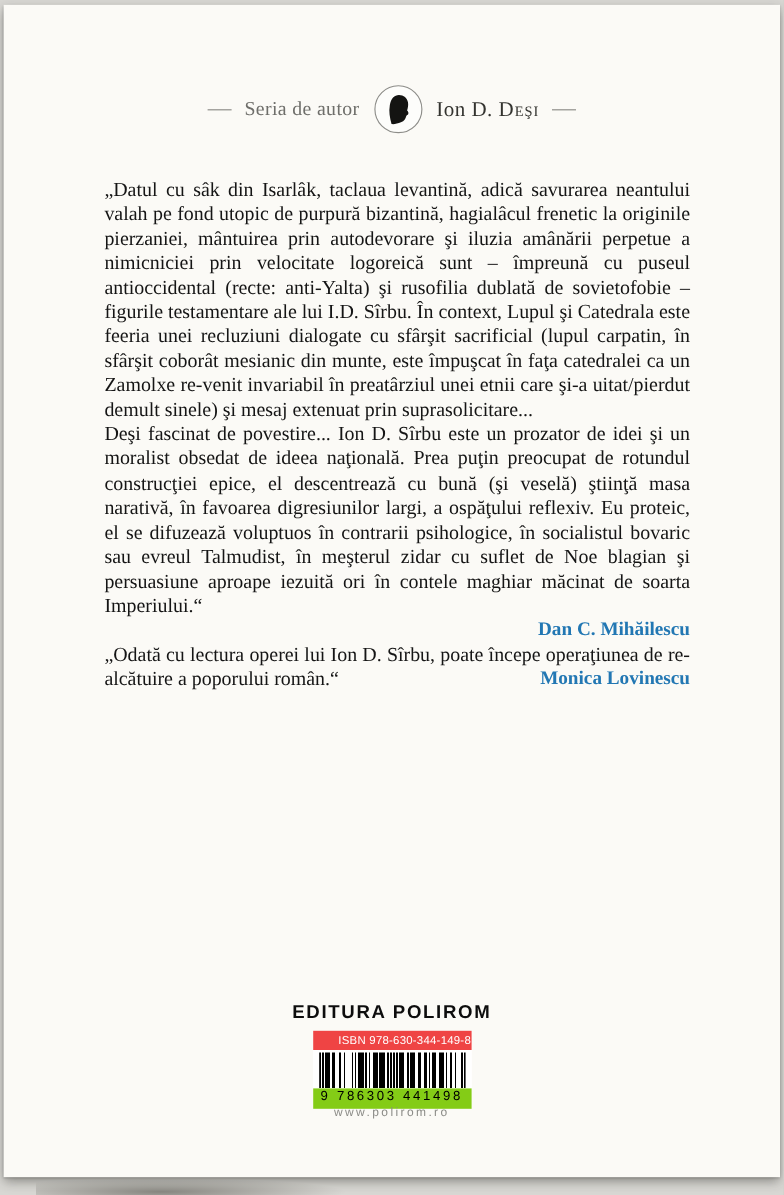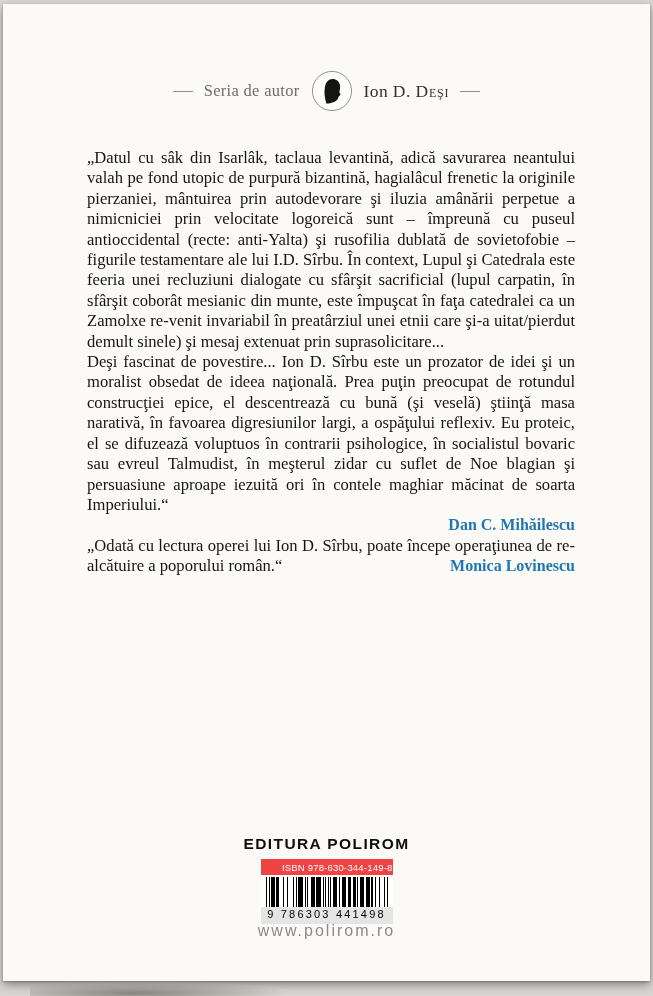--- a/index.html
+++ b/index.html
@@ -56,28 +56,28 @@
     width:132px; background:#ffffff;
   }
   .isbn-strip {
     background:#ef4444; color:#fff; text-align:right;
     font-family:"Liberation Sans","DejaVu Sans",sans-serif;
     font-size:9.5px; letter-spacing:0.2px; padding:3px 0 2px;
   }
   .bars { height:30px; padding:2px 5px 0; background:#fff; }
   .bars svg { display:block; width:100%; height:100%; }
   .digits {
-    text-align:center; background:#e5e5e5;
+    text-align:center; background:#84cc16;
     font-family:"Liberation Sans","DejaVu Sans",sans-serif;
     font-size:11px; letter-spacing:2.2px; padding:1px 0 4px; color:#000;
   }
   .website {
     position:absolute; top:918px; left:0; right:0; text-align:center;
     font-family:"Liberation Sans","DejaVu Sans",sans-serif;
-    font-size:16px; letter-spacing:2px; color:#8b8b87;
+    font-size:10px; letter-spacing:2px; color:#8b8b87;
   }
 </style>
 </head>
 <body>
 
 <div class="scan">
   <div class="page">
 
     <div class="header">
       <span class="rule"></span>

